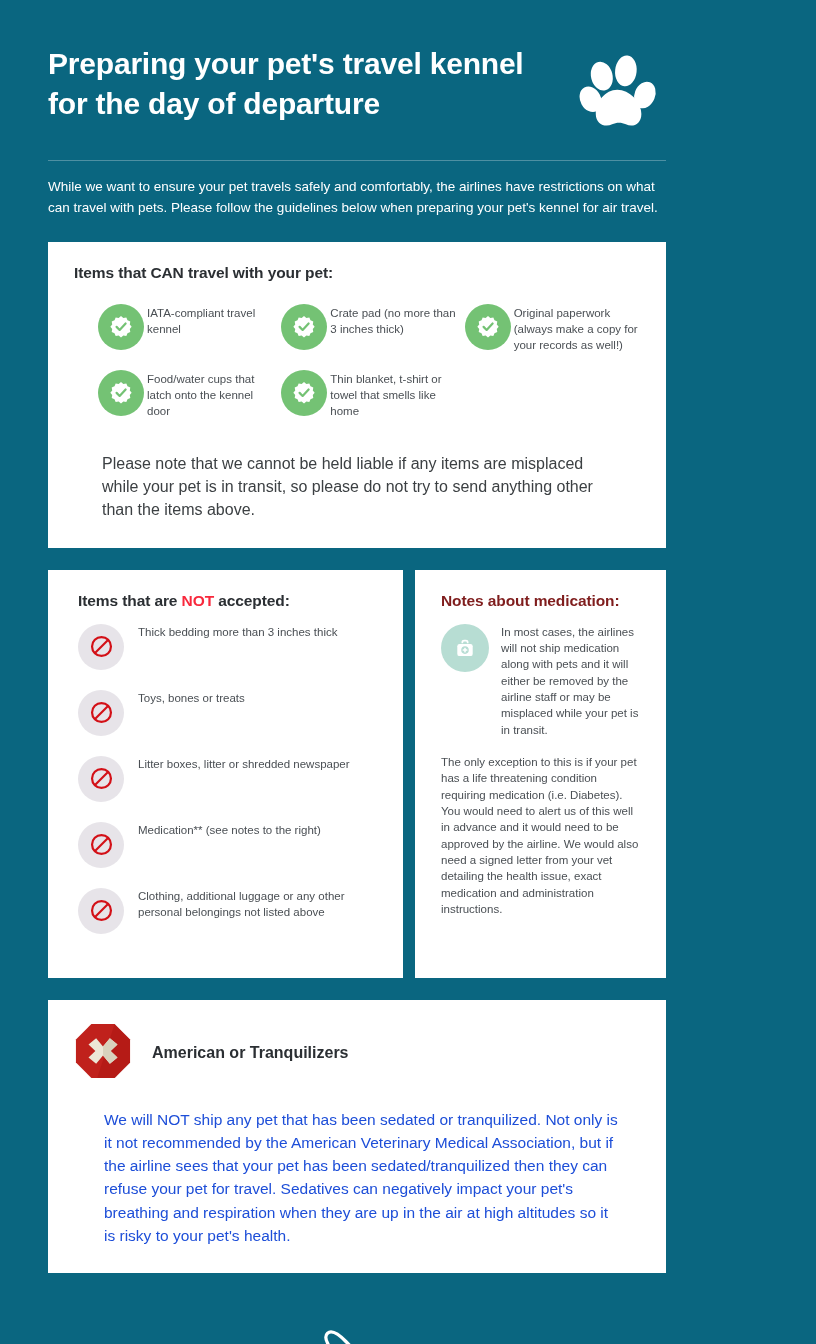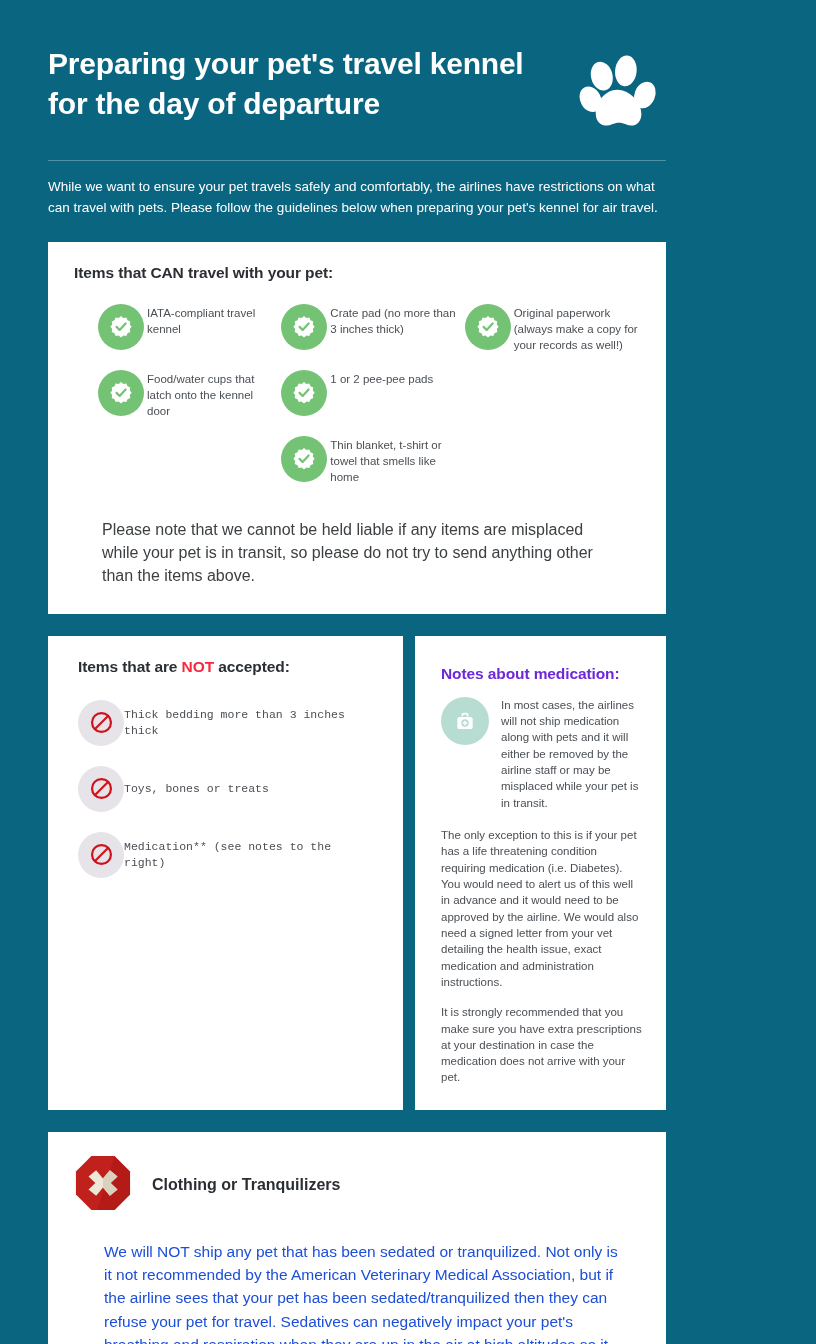--- a/index.html
+++ b/index.html
@@ -76,21 +76,21 @@
     padding: 22px 26px 26px 26px;
   }
 
   .card-heading {
     font-size: 15.5px;
     font-weight: bold;
     color: #2b2f33;
     letter-spacing: -0.1px;
   }
   .card-heading .hl-red { color: #f8283c; }
-  .card-heading.all-red { color: #6d28d9; margin-top: 7px; }
+  .card-heading.all-red { color: #7f1d1d; }
 
   
   .can-grid {
     margin-top: 16px;
     display: grid;
     grid-template-columns: 1fr 1fr 1fr;
     column-gap: 8px;
     row-gap: 0px;
     padding-left: 24px;
   }
@@ -143,23 +143,23 @@
 
   .card-not {
     flex: 0 0 355px;
     padding: 22px 24px 24px 30px;
   }
 
   .not-list { margin-top: 14px; }
 
   .not-item {
     display: flex;
-    align-items: center;
+    align-items: flex-start;
+    gap: 14px;
     min-height: 66px;
-    font-family: Liberation Mono, monospace;
   }
 
   .not-text {
     font-size: 11.5px;
     line-height: 1.4;
     color: #4a4f54;
   }
 
   .card-med {
     flex: 1 1 auto;
@@ -281,29 +281,20 @@
             </span>
             <span class="item-text">Crate pad (no more than 3 inches thick)</span>
           </div>
           <div class="item">
             <span class="icon-circle ic-green">
               <svg viewBox="0 0 40 40" width="26" height="26" aria-hidden="true">
                 <path d="M20 3.2 23.6 6.1 28.2 5.3 30 9.6 34.3 11.4 33.5 16 36.4 19.6 33.5 23.2 34.3 27.8 30 29.6 28.2 33.9 23.6 33.1 20 36 16.4 33.1 11.8 33.9 10 29.6 5.7 27.8 6.5 23.2 3.6 19.6 6.5 16 5.7 11.4 10 9.6 11.8 5.3 16.4 6.1 Z" fill="#ffffff"></path>
                 <path d="M13.2 19.8 L17.9 24.5 L27.1 14.6" fill="none" stroke="#74c274" stroke-width="3.4" stroke-linecap="round" stroke-linejoin="round"></path>
               </svg>
             </span>
-            <span class="item-text">1 or 2 pee-pee pads</span>
-          </div>
-          <div class="item">
-            <span class="icon-circle ic-green">
-              <svg viewBox="0 0 40 40" width="26" height="26" aria-hidden="true">
-                <path d="M20 3.2 23.6 6.1 28.2 5.3 30 9.6 34.3 11.4 33.5 16 36.4 19.6 33.5 23.2 34.3 27.8 30 29.6 28.2 33.9 23.6 33.1 20 36 16.4 33.1 11.8 33.9 10 29.6 5.7 27.8 6.5 23.2 3.6 19.6 6.5 16 5.7 11.4 10 9.6 11.8 5.3 16.4 6.1 Z" fill="#ffffff"></path>
-                <path d="M13.2 19.8 L17.9 24.5 L27.1 14.6" fill="none" stroke="#74c274" stroke-width="3.4" stroke-linecap="round" stroke-linejoin="round"></path>
-              </svg>
-            </span>
             <span class="item-text">Thin blanket, t-shirt or towel that smells like home</span>
           </div>
         </div>
 
         <div class="can-col">
           <div class="item">
             <span class="icon-circle ic-green">
               <svg viewBox="0 0 40 40" width="26" height="26" aria-hidden="true">
                 <path d="M20 3.2 23.6 6.1 28.2 5.3 30 9.6 34.3 11.4 33.5 16 36.4 19.6 33.5 23.2 34.3 27.8 30 29.6 28.2 33.9 23.6 33.1 20 36 16.4 33.1 11.8 33.9 10 29.6 5.7 27.8 6.5 23.2 3.6 19.6 6.5 16 5.7 11.4 10 9.6 11.8 5.3 16.4 6.1 Z" fill="#ffffff"></path>
                 <path d="M13.2 19.8 L17.9 24.5 L27.1 14.6" fill="none" stroke="#74c274" stroke-width="3.4" stroke-linecap="round" stroke-linejoin="round"></path>
@@ -342,21 +333,39 @@
             </span>
             <span class="not-text">Toys, bones or treats</span>
           </div>
           <div class="not-item">
             <span class="icon-circle ic-gray">
               <svg viewBox="0 0 32 32" width="27" height="27" aria-hidden="true">
                 <circle cx="16" cy="16" r="11.2" fill="none" stroke="#d31017" stroke-width="2.6"></circle>
                 <line x1="8.3" y1="23.7" x2="23.7" y2="8.3" stroke="#d31017" stroke-width="2.6"></line>
               </svg>
             </span>
+            <span class="not-text">Litter boxes, litter or shredded newspaper</span>
+          </div>
+          <div class="not-item">
+            <span class="icon-circle ic-gray">
+              <svg viewBox="0 0 32 32" width="27" height="27" aria-hidden="true">
+                <circle cx="16" cy="16" r="11.2" fill="none" stroke="#d31017" stroke-width="2.6"></circle>
+                <line x1="8.3" y1="23.7" x2="23.7" y2="8.3" stroke="#d31017" stroke-width="2.6"></line>
+              </svg>
+            </span>
             <span class="not-text">Medication** (see notes to the right)</span>
+          </div>
+          <div class="not-item">
+            <span class="icon-circle ic-gray">
+              <svg viewBox="0 0 32 32" width="27" height="27" aria-hidden="true">
+                <circle cx="16" cy="16" r="11.2" fill="none" stroke="#d31017" stroke-width="2.6"></circle>
+                <line x1="8.3" y1="23.7" x2="23.7" y2="8.3" stroke="#d31017" stroke-width="2.6"></line>
+              </svg>
+            </span>
+            <span class="not-text">Clothing, additional luggage or any other personal belongings not listed above</span>
           </div>
         </div>
       </div>
 
       <div class="card card-med">
         <div class="card-heading all-red">Notes about medication:</div>
 
         <div class="med-first">
           <span class="icon-circle ic-mint">
             <svg viewBox="0 0 40 40" width="28" height="28" aria-hidden="true">
@@ -365,21 +374,20 @@
               <circle cx="20" cy="23" r="5.4" fill="#b7ddd3"></circle>
               <rect x="18.9" y="19.6" width="2.2" height="6.8" rx="0.6" fill="#ffffff"></rect>
               <rect x="16.6" y="21.9" width="6.8" height="2.2" rx="0.6" fill="#ffffff"></rect>
             </svg>
           </span>
           <span class="med-p">In most cases, the airlines will not ship medication along with pets and it will either be removed by the airline staff or may be misplaced while your pet is in transit.</span>
         </div>
 
         <div class="med-body">
           <div class="med-p">The only exception to this is if your pet has a life threatening condition requiring medication (i.e. Diabetes).  You would need to alert us of this well in advance and it would need to be approved by the airline.   We would also need a signed letter from your vet detailing the health issue, exact medication and administration instructions.</div>
-          <div class="med-p">It is strongly recommended that you make sure you have extra prescriptions at your destination in case the medication does not arrive with your pet.</div>
         </div>
       </div>
 
     </div>
 
     <div class="card card-sed">
       <div class="sed-head">
         <span>
           <svg viewBox="0 0 60 60" width="58" height="58" aria-hidden="true">
             <defs>
@@ -388,21 +396,21 @@
               </clipPath>
             </defs>
             <polygon points="18,2 42,2 58,18 58,42 42,58 18,58 2,42 2,18" fill="#c0211c"></polygon>
             <g clip-path="url(#octclip)">
               <polygon points="42,2 58,18 58,58 24,58" fill="#a8130f" opacity="0.45"></polygon>
             </g>
             <path d="M30 25.3 L37.1 16.8 L45 23.4 L37.9 30 L45 36.6 L37.1 43.2 L30 34.7 L22.9 43.2 L15 36.6 L22.1 30 L15 23.4 L22.9 16.8 Z" fill="#ece7d7"></path>
             <path d="M30 25.3 L37.1 16.8 L45 23.4 L37.9 30 L45 36.6 L37.1 43.2 L30 34.7 Z" fill="#d8d2bd"></path>
           </svg>
         </span>
-        <span class="sed-title">Clothing or Tranquilizers</span>
+        <span class="sed-title">American or Tranquilizers</span>
       </div>
       <div class="sed-body">We will NOT ship any pet that has been sedated or tranquilized.  Not only is it not recommended by the American Veterinary Medical Association, but if the airline sees that your pet has been sedated/tranquilized then they can refuse your pet for travel.   Sedatives can negatively impact your pet's breathing and respiration when they are up in the air at high altitudes so it is risky to your pet's health.</div>
     </div>
 
   </div>
 
   <div class="footer">
     <span class="plane-wrap">
       <svg viewBox="0 0 100 100" width="110" height="110" aria-hidden="true">
         <g transform="rotate(-42 50 50)">

